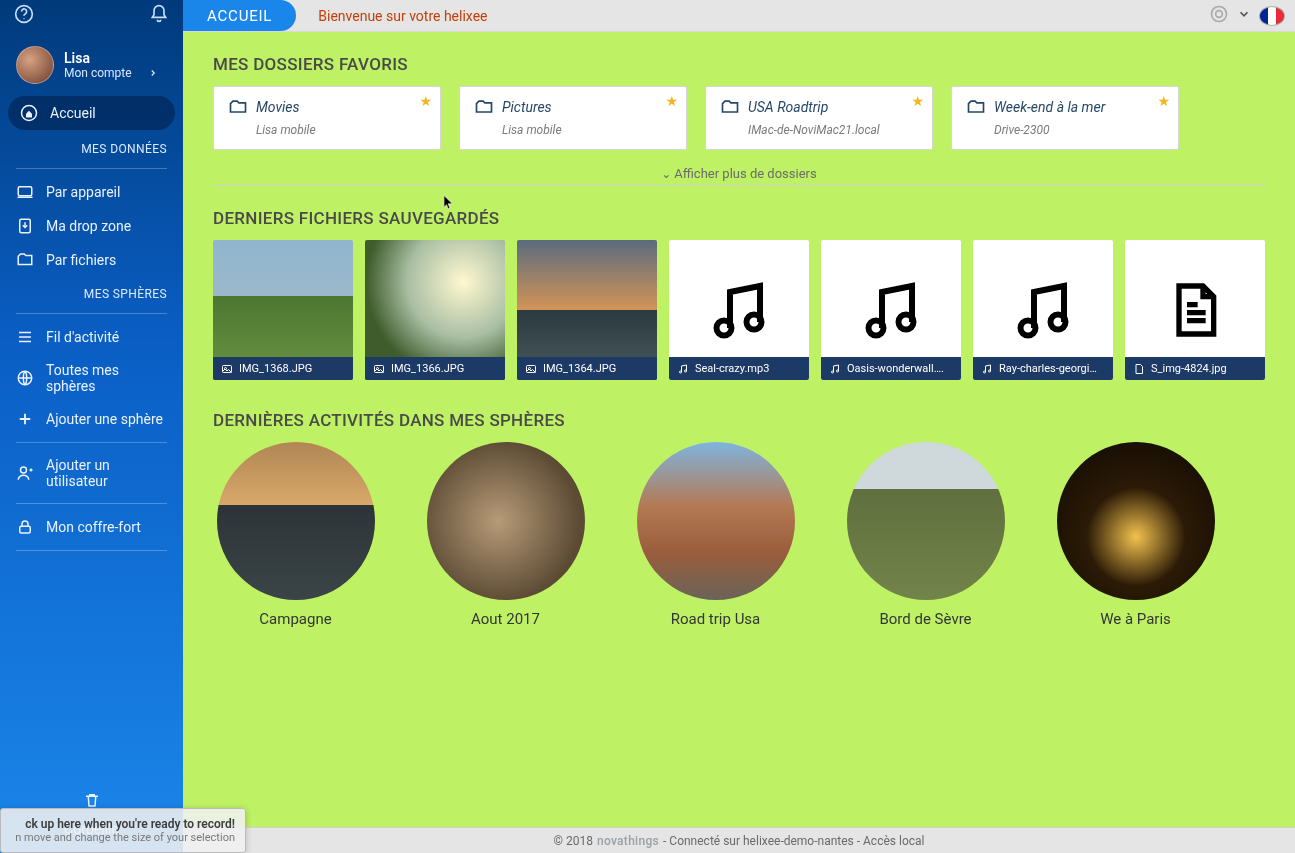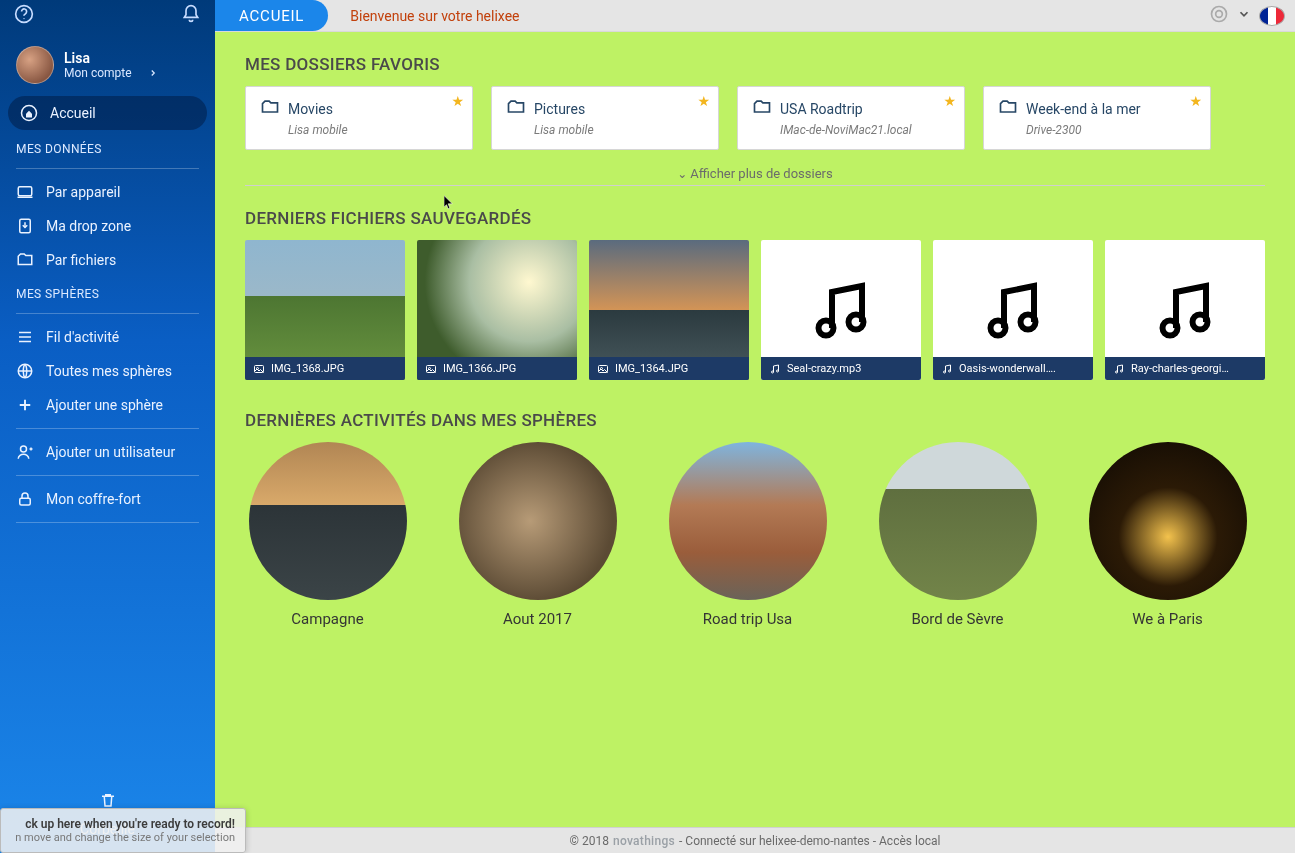--- a/index.html
+++ b/index.html
@@ -53,20 +53,21 @@
     background: rgba(0,20,55,.45);
     border-radius: 18px;
     margin: 2px 8px;
     padding: 8px 12px;
   }
   .nav-item svg { flex-shrink: 0; }
   .nav-section {
     font-size: 12px; letter-spacing: .4px;
     padding: 10px 16px 6px 16px; color: #dce9ff;
     text-transform: uppercase;
+    text-align: right;
   }
   .nav-sep {
     border-top: 1px solid rgba(255,255,255,.25);
     margin: 6px 16px;
   }
   .trash-row {
     position: absolute; bottom: 8px; left: 0; right: 0;
     padding: 8px 16px; display: flex; gap: 12px; align-items: center;
     color: #eaf2ff; font-size: 14px; flex-direction: column;
   }
@@ -122,35 +123,35 @@
     display: flex; gap: 18px; margin-bottom: 10px;
   }
   .fav-card {
     background: #fff; border: 1px solid #d6d6d6; border-radius: 2px;
     width: 228px; padding: 10px 14px 12px 14px; position: relative;
     cursor: pointer;
   }
   .fav-card .star {
     position: absolute; top: 6px; right: 8px; color: #f3b61f; font-size: 14px;
   }
-  .fav-head { display: flex; align-items: flex-end; gap: 8px; color: #274766; font-size: 14px;}
+  .fav-head { display: flex; align-items: center; gap: 8px; color: #274766; font-size: 14px; font-style: italic;}
   .fav-head svg { color: #274766; }
   .fav-sub { font-size: 12px; font-style: italic; color: #7b7b7b; margin-top: 6px; margin-left: 28px;}
   .show-more {
     text-align: center; color: #6b6b6b; font-size: 13px;
     padding: 6px 0 4px 0; cursor: pointer;
     border-bottom: 1px solid #cfcfcf; margin-bottom: 22px;
   }
   .show-more::before { content: "⌄ "; font-size: 12px; }
   
   .file-grid {
     display: flex; gap: 12px; margin-bottom: 30px;
   }
   .file-card {
-    width: 160px; height: 140px; position: relative;
+    width: 140px; height: 140px; position: relative;
     background: #fff; border-radius: 2px; overflow: hidden;
     cursor: pointer; display: flex; align-items: center; justify-content: center;
   }
   .file-card .thumb {
     width: 100%; height: 100%;
   }
   .file-card .label-strip {
     position: absolute; bottom: 0; left: 0; right: 0;
     background: #1d3a66; color: #fff; font-size: 11px;
     display: flex; align-items: center; gap: 6px;
@@ -459,20 +460,33 @@
           </svg>
         <div class="label-strip">
             <svg width="12" height="12" viewBox="0 0 24 24" fill="none" stroke="currentColor" stroke-width="2">
               <path d="M9 18V6l10-2v12"></path>
               <circle cx="7" cy="18" r="2"></circle>
               <circle cx="17" cy="16" r="2"></circle>
             </svg>
             <span>Ray-charles-georgi…</span>
           </div>
       </div>
+      <div class="file-card">
+        <svg class="big-icon" width="64" height="64" viewBox="0 0 24 24" fill="none" stroke="currentColor" stroke-width="2">
+            <path d="M6 3h9l4 4v14H6z"></path>
+            <path d="M15 3v4h4"></path>
+            <path d="M9 13h7M9 16h7M9 10h4"></path>
+          </svg>
+        <div class="label-strip">
+            <svg width="12" height="12" viewBox="0 0 24 24" fill="none" stroke="currentColor" stroke-width="2">
+              <path d="M6 3h9l4 4v14H6z"></path>
+            </svg>
+            <span>S_img-4824.jpg</span>
+          </div>
+      </div>
     </div>
 
     <h2 class="section-title">DERNIÈRES ACTIVITÉS DANS MES SPHÈRES</h2>
     <div class="sphere-grid">
       <div class="sphere-item">
         <div class="sphere-circle c-sunset"></div>
         <div class="label">Campagne</div>
       </div>
       <div class="sphere-item">
         <div class="sphere-circle c-cow"></div>

